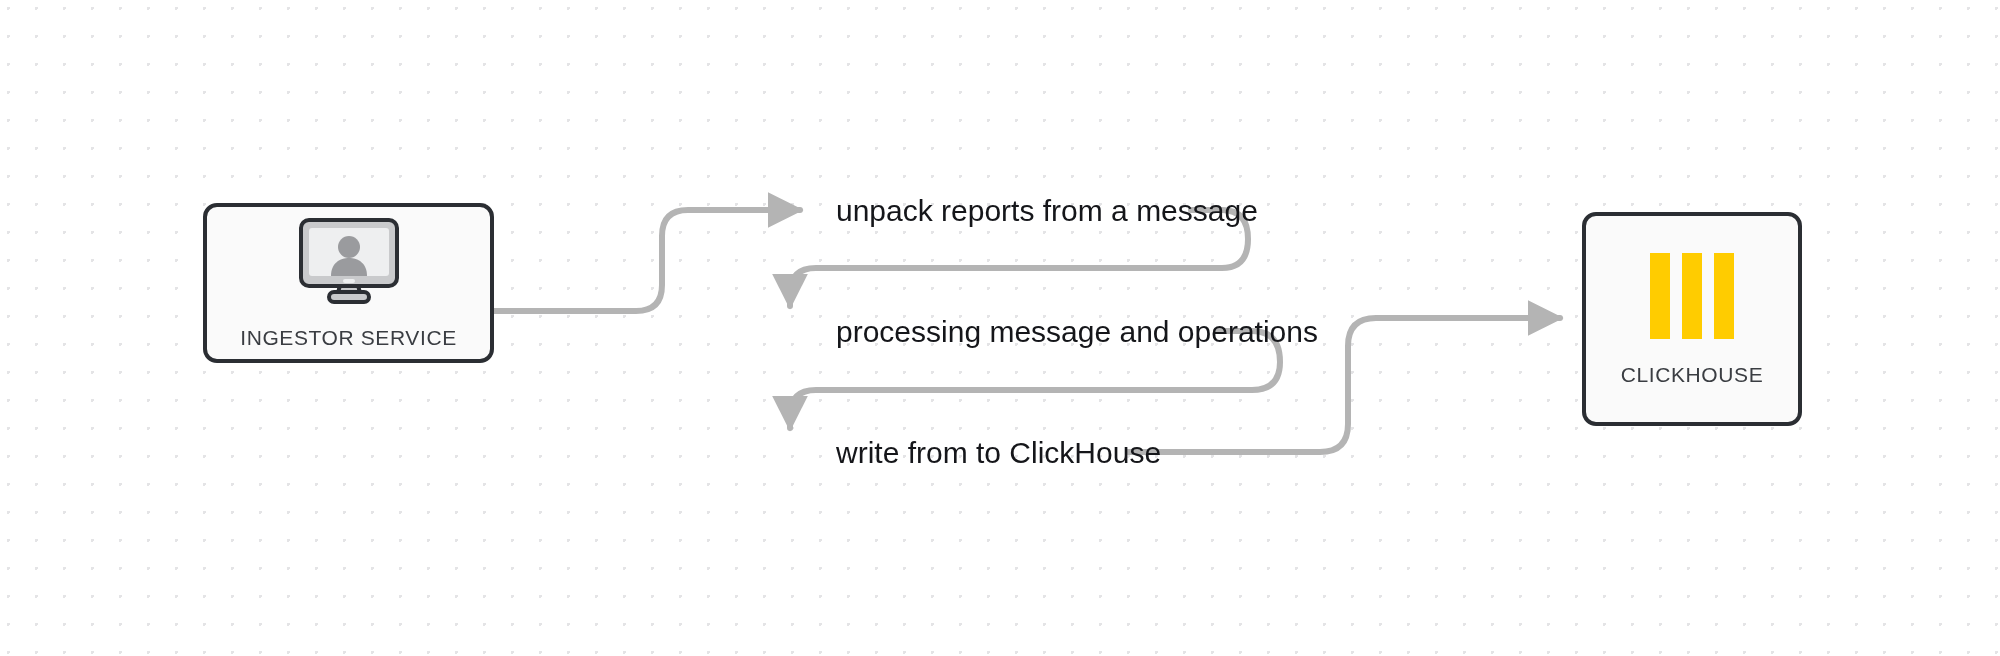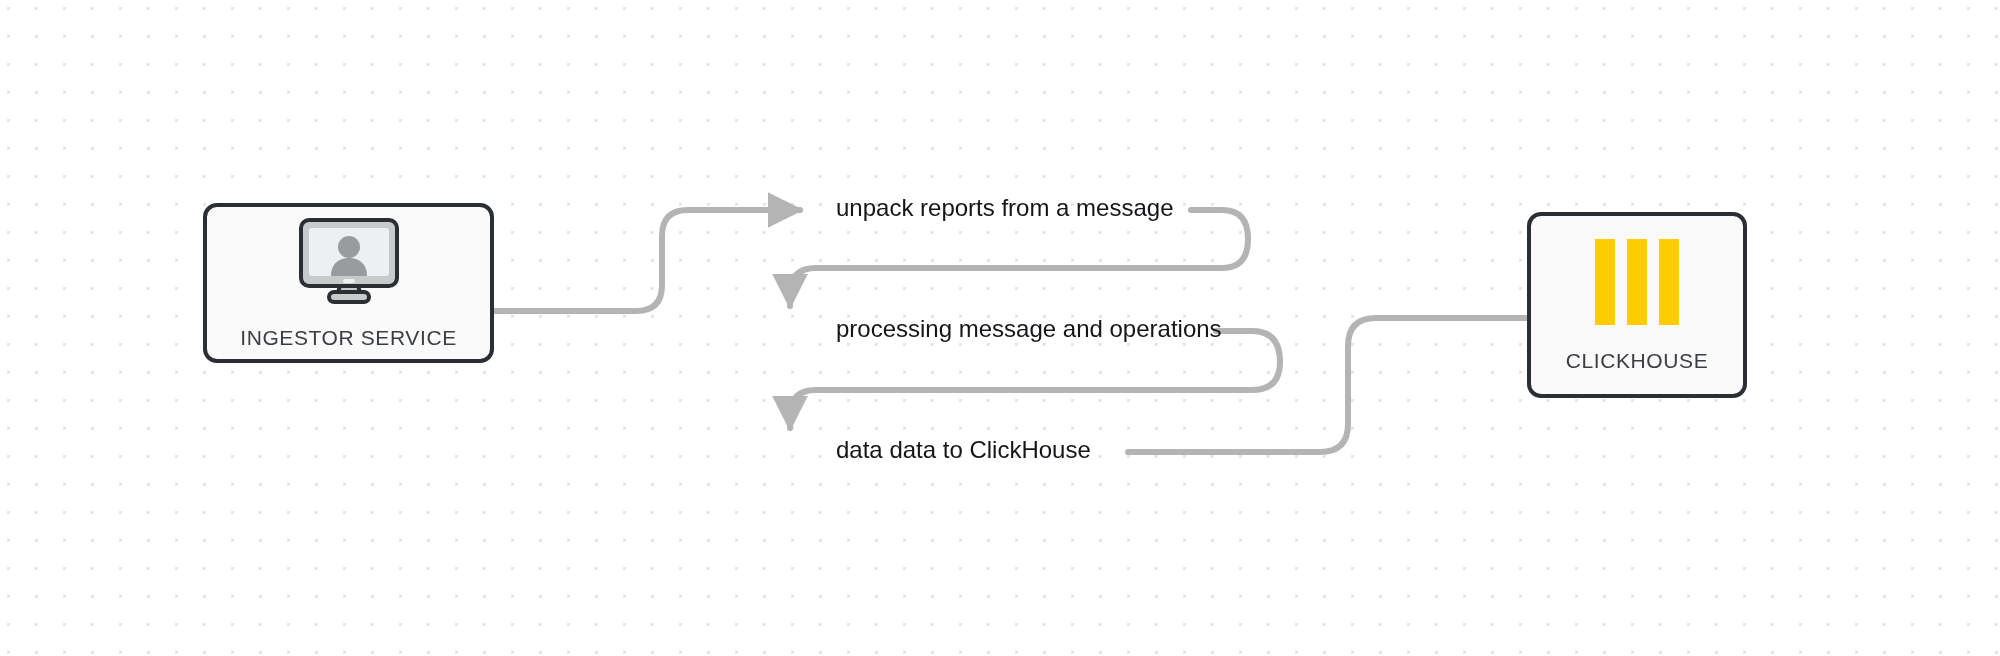--- a/index.html
+++ b/index.html
@@ -38,39 +38,39 @@
     align-items: center;
     justify-content: center;
   }
   #node-ingestor {
     left: 203px;
     top: 203px;
     width: 291px;
     height: 160px;
   }
   #node-clickhouse {
-    left: 1527px;
+    left: 1582px;
     top: 212px;
     width: 220px;
-    height: 186px;
+    height: 214px;
   }
   .node-label {
     font-size: 21px;
     letter-spacing: 0.6px;
     color: #3a3d42;
     text-align: center;
     white-space: nowrap;
   }
   #node-ingestor .node-label { margin-top: 18px; }
   #node-clickhouse .node-label { margin-top: 22px; }
   .icon-monitor { width: 104px; height: 92px; display: block; }
   .icon-ch-bars { width: 92px; height: 90px; display: block; }
   .edge-label {
     position: absolute;
-    font-size: 24px;
+    font-size: 30px;
     color: #15161a;
     white-space: nowrap;
     line-height: 1;
   }
   #edge-label-1 { left: 836px; top: 196px; }
   #edge-label-2 { left: 836px; top: 317px; }
   #edge-label-3 { left: 836px; top: 438px; }
 </style>
 </head>
 <body>
@@ -114,15 +114,15 @@
         <rect x="4" y="2" width="20" height="86" fill="#ffcc00"></rect>
         <rect x="36" y="2" width="20" height="86" fill="#ffcc00"></rect>
         <rect x="68" y="2" width="20" height="86" fill="#ffcc00"></rect>
       </svg>
     </span>
     <div class="node-label">CLICKHOUSE</div>
   </div>
 
   <div class="edge-label" id="edge-label-1">unpack reports from a message</div>
   <div class="edge-label" id="edge-label-2">processing message and operations</div>
-  <div class="edge-label" id="edge-label-3">data data to ClickHouse</div>
+  <div class="edge-label" id="edge-label-3">write from to ClickHouse</div>
 
 </div>
 
 </body></html>

